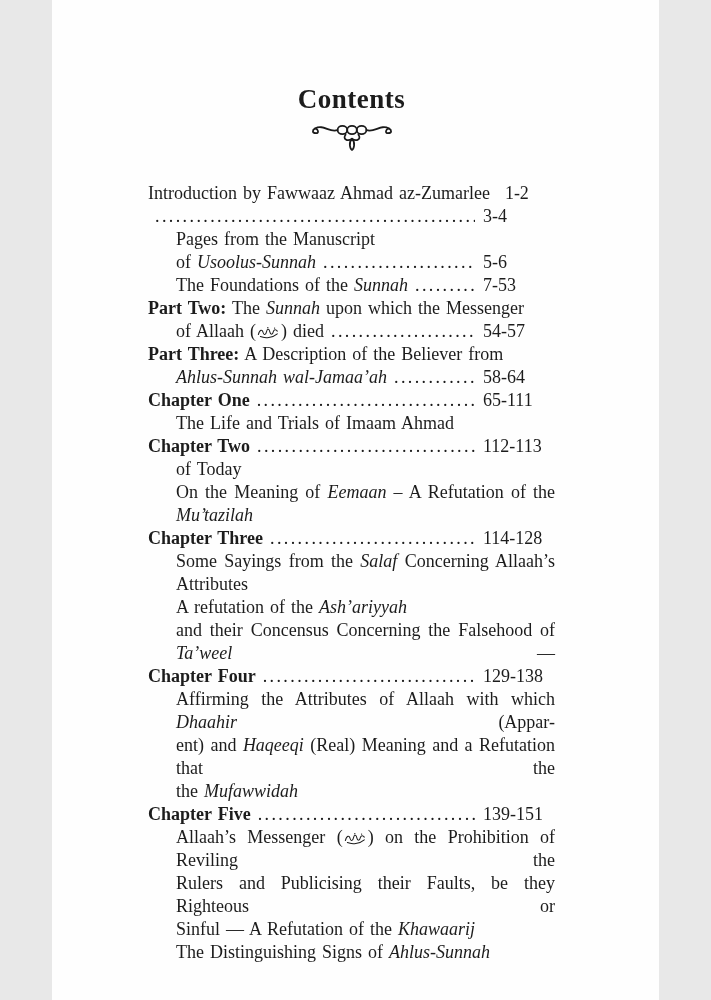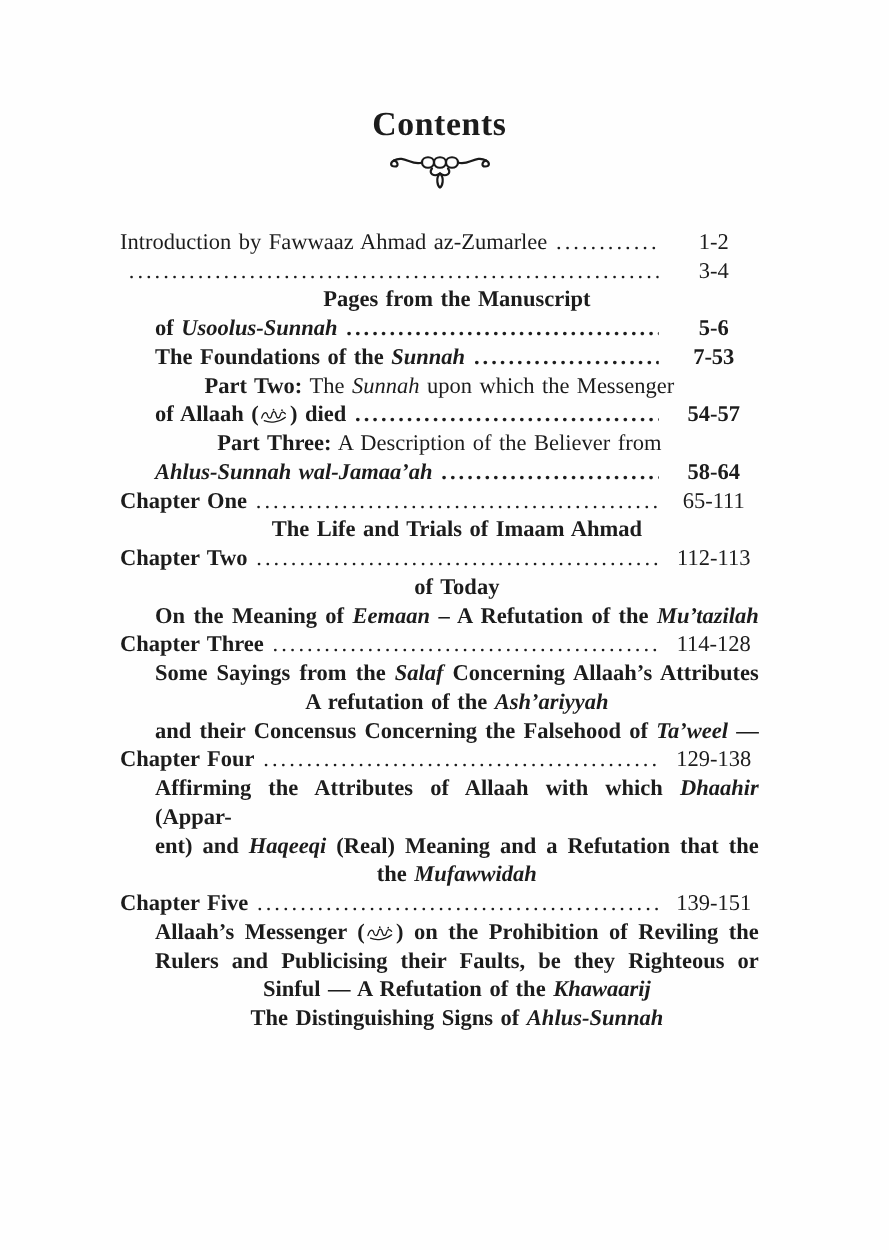--- a/index.html
+++ b/index.html
@@ -1,18 +1,18 @@
 <!DOCTYPE html>
 <html><head>
 <meta charset="utf-8">
 <style>
   html,body{margin:0;padding:0;background:#e8e8e8;}
   .page{
     position:relative;
-    width:711px;height:1000px;
+    width:607px;height:1000px;
     margin:0 auto;
     background:#fefefe;
     color:#1c1c1c;
     font-family:"Liberation Serif","DejaVu Serif",serif;
     font-size:18px;
     box-sizing:border-box;
     padding:84px 104px 0 96px;
     overflow:hidden;
   }
   .title{
@@ -26,23 +26,22 @@
   .ornament{
     display:block;
     margin:6px auto 0 auto;
     width:96px;height:36px;
   }
   .toc{margin-top:26px;}
   .line{
     line-height:23px;
     min-height:23px;
     word-spacing:1.5px;
-    text-align:center;
   }
-  .line.ind{padding-left:28px;font-weight:bold;}
+  .line.ind{padding-left:28px;}
   .line.lead{display:flex;align-items:baseline;}
   .lead .txt{white-space:nowrap;flex:0 0 auto;}
   .line.just{text-align:justify;text-align-last:justify;}
   .dots{
     flex:1 1 auto;
     overflow:hidden;
     white-space:nowrap;
     margin:0 2px 0 7px;
     letter-spacing:2.4px;
   }

